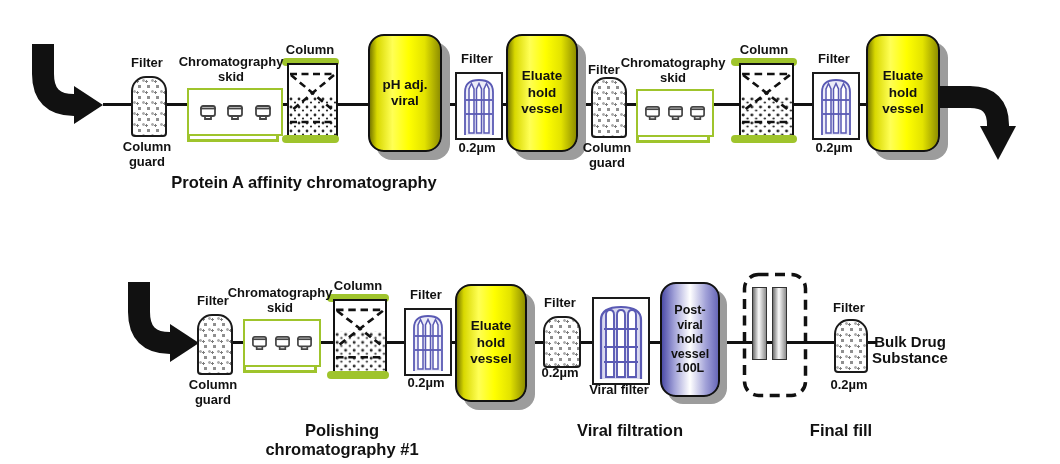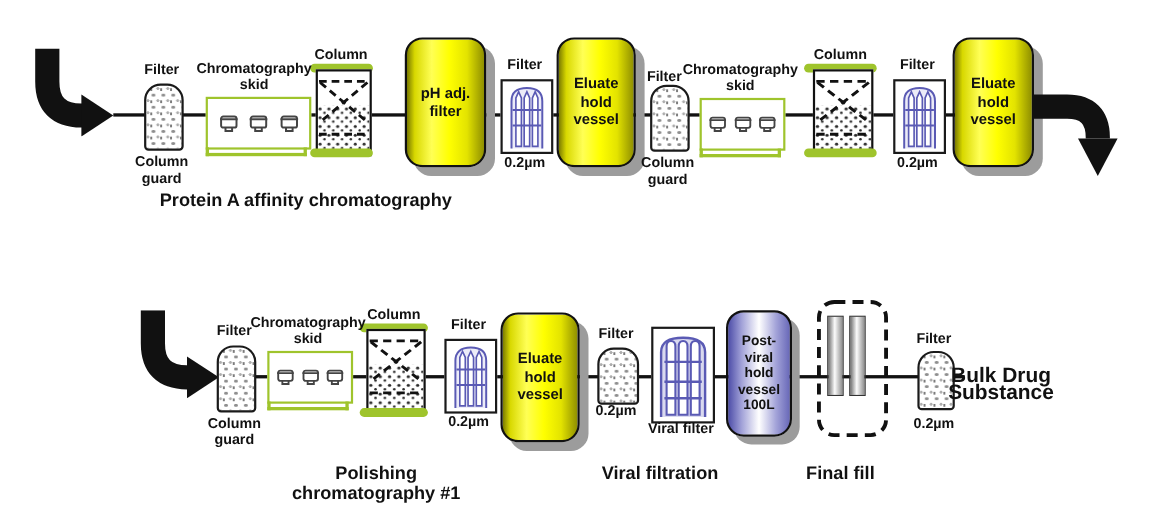--- a/index.html
+++ b/index.html
@@ -7,21 +7,21 @@
     position:relative; width:1060px; height:464px; background:#ffffff;
     font-family:"Liberation Sans", sans-serif; overflow:hidden; color:#111;
   }
   
   .flow { position:absolute; z-index:1; height:3px; background:var(--flow-black,#111); }
   
   .lbl { position:absolute; transform:translateX(-50%); text-align:center;
          font-weight:bold; color:#111; white-space:pre-line; z-index:4; }
   .lbl.comp  { font-size:13px;   line-height:14.5px; }
   .lbl.sect  { font-size:16.5px; line-height:19px; }
-  .lbl.out   { font-size:19px; line-height:16px; }
+  .lbl.out   { font-size:15px; line-height:16px; }
   
   .guard { position:absolute; z-index:2; border:2.2px solid #1a1a1a;
     border-radius:15px 15px 4px 4px; background-color:#fff;
     background-image:
       radial-gradient(circle,#8f8f8f 1.5px,transparent 1.7px),
       radial-gradient(circle,#adadad 1.3px,transparent 1.5px),
       radial-gradient(circle,#7c7c7c 1.1px,transparent 1.3px);
     background-size:9px 11px,9px 11px,9px 11px;
     background-position:2px 3px,6px 8px,0 9px; }
   
@@ -111,21 +111,21 @@
         <path d="M1,9 H46"></path>
           <path d="M2,10 L45,46"></path>
           <path d="M45,10 L2,46"></path>
           <path d="M1,57 H46"></path>
       </g>
     </svg>
   </div>
   <div class="bar" style="left:282px;top:135px;width:57px"></div>
 
   <div class="vessel yellow" style="left:368px;top:34px;width:70px;height:114px">pH adj.
-filter</div>
+viral</div>
 
   <div class="lbl comp" style="left:477px;top:52px">Filter</div>
   <div class="cartbox" style="left:455px;top:72px;width:44px;height:64px">
     <svg viewBox="0 0 44 64" preserveAspectRatio="none">
       <path d="M8,61 V18 Q8,6 22,6 Q36,6 36,18 V61" fill="#ececf8" stroke="currentColor" stroke-width="1.8"></path>
       <g fill="#fff" stroke="currentColor" stroke-width="1.5">
         <path d="M12,59 V15 L14.5,9.5 L17,15 V59 Z"></path>
           <path d="M19.5,59 V15 L22,9.5 L24.5,15 V59 Z"></path>
           <path d="M27,59 V15 L29.5,9.5 L32,15 V59 Z"></path>
       </g>
@@ -201,21 +201,21 @@
 
   <div class="vessel yellow" style="left:866px;top:34px;width:70px;height:114px">Eluate
 hold
 vessel</div>
 
   <svg class="arrow" style="left:940px;top:84px" width="90" height="80" viewBox="0 0 90 80">
     <path d="M0,13 H30 Q58,13 58,41 V42" fill="none" stroke="currentColor" stroke-width="22"></path>
     <polygon points="40,42 76,42 58,76" fill="currentColor"></polygon>
   </svg>
 
-  <div class="lbl sect" style="left:278px;top:173px">Protein A affinity chromatography</div>
+  <div class="lbl sect" style="left:304px;top:173px">Protein A affinity chromatography</div>
 
   <div class="flow" style="left:199px;top:341px;width:678px"></div>
 
   <svg class="arrow" style="left:126px;top:282px" width="75" height="80" viewBox="0 0 75 80">
     <path d="M13,0 V30 Q13,61 44,61 H46" fill="none" stroke="currentColor" stroke-width="22"></path>
     <polygon points="44,42 73,61 44,80" fill="currentColor"></polygon>
   </svg>
 
   <div class="lbl comp" style="left:213px;top:294px">Filter</div>
   <div class="guard" style="left:197px;top:314px;width:32px;height:57px"></div>
@@ -314,16 +314,16 @@
 
   <div class="lbl comp" style="left:849px;top:301px">Filter</div>
   <div class="guard" style="left:834px;top:319px;width:30px;height:50px"></div>
   <div class="lbl comp" style="left:849px;top:378px">0.2µm</div>
 
   <div class="lbl out" style="left:910px;top:334px">Bulk Drug
 Substance</div>
 
   <div class="lbl sect" style="left:342px;top:421px">Polishing
 chromatography #1</div>
-  <div class="lbl sect" style="left:600px;top:421px">Viral filtration</div>
-  <div class="lbl sect" style="left:764px;top:421px">Final fill</div>
+  <div class="lbl sect" style="left:630px;top:421px">Viral filtration</div>
+  <div class="lbl sect" style="left:841px;top:421px">Final fill</div>
 
 </div>
 
 </body></html>

